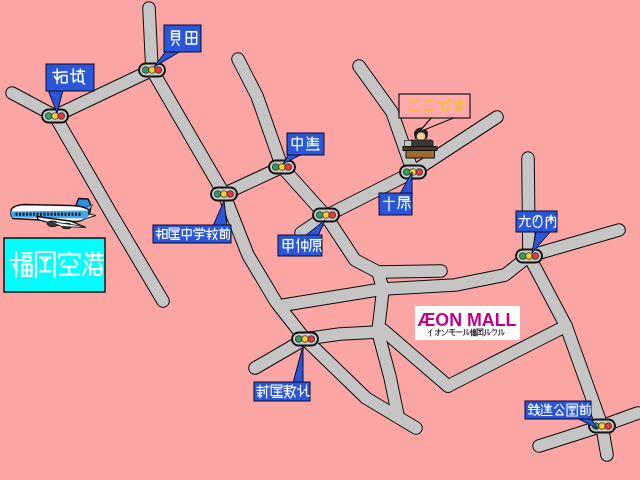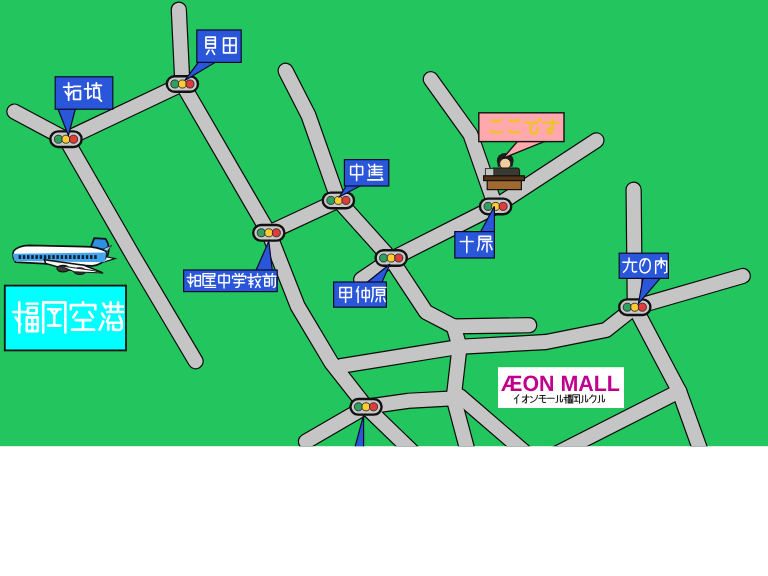--- a/index.html
+++ b/index.html
@@ -1,14 +1,14 @@
 <!DOCTYPE html>
 <html><head><meta charset="utf-8"><title>map</title>
 <style>html,body{margin:0;padding:0}
-#map{position:relative;width:640px;height:372px;background:#22c55e;overflow:hidden;font-family:"Liberation Sans",sans-serif}
+#map{position:relative;width:640px;height:480px;background:#fca5a5;overflow:hidden;font-family:"Liberation Sans",sans-serif}
 </style></head><body>
 
 <div id="map">
 <svg width="640" height="480" viewBox="0 0 640 480">
 
 <g>
         <path d="M149,8 L152,70" fill="none" stroke="#0b0b0b" stroke-width="13.6" stroke-linecap="round" stroke-linejoin="round"></path>
 <path d="M152,70 L55,116" fill="none" stroke="#0b0b0b" stroke-width="13.6" stroke-linecap="round" stroke-linejoin="round"></path>
 <path d="M55,116 L12,93" fill="none" stroke="#0b0b0b" stroke-width="13.6" stroke-linecap="round" stroke-linejoin="round"></path>
 <path d="M55,116 L112,215 L163,301" fill="none" stroke="#0b0b0b" stroke-width="13.6" stroke-linecap="round" stroke-linejoin="round"></path>

